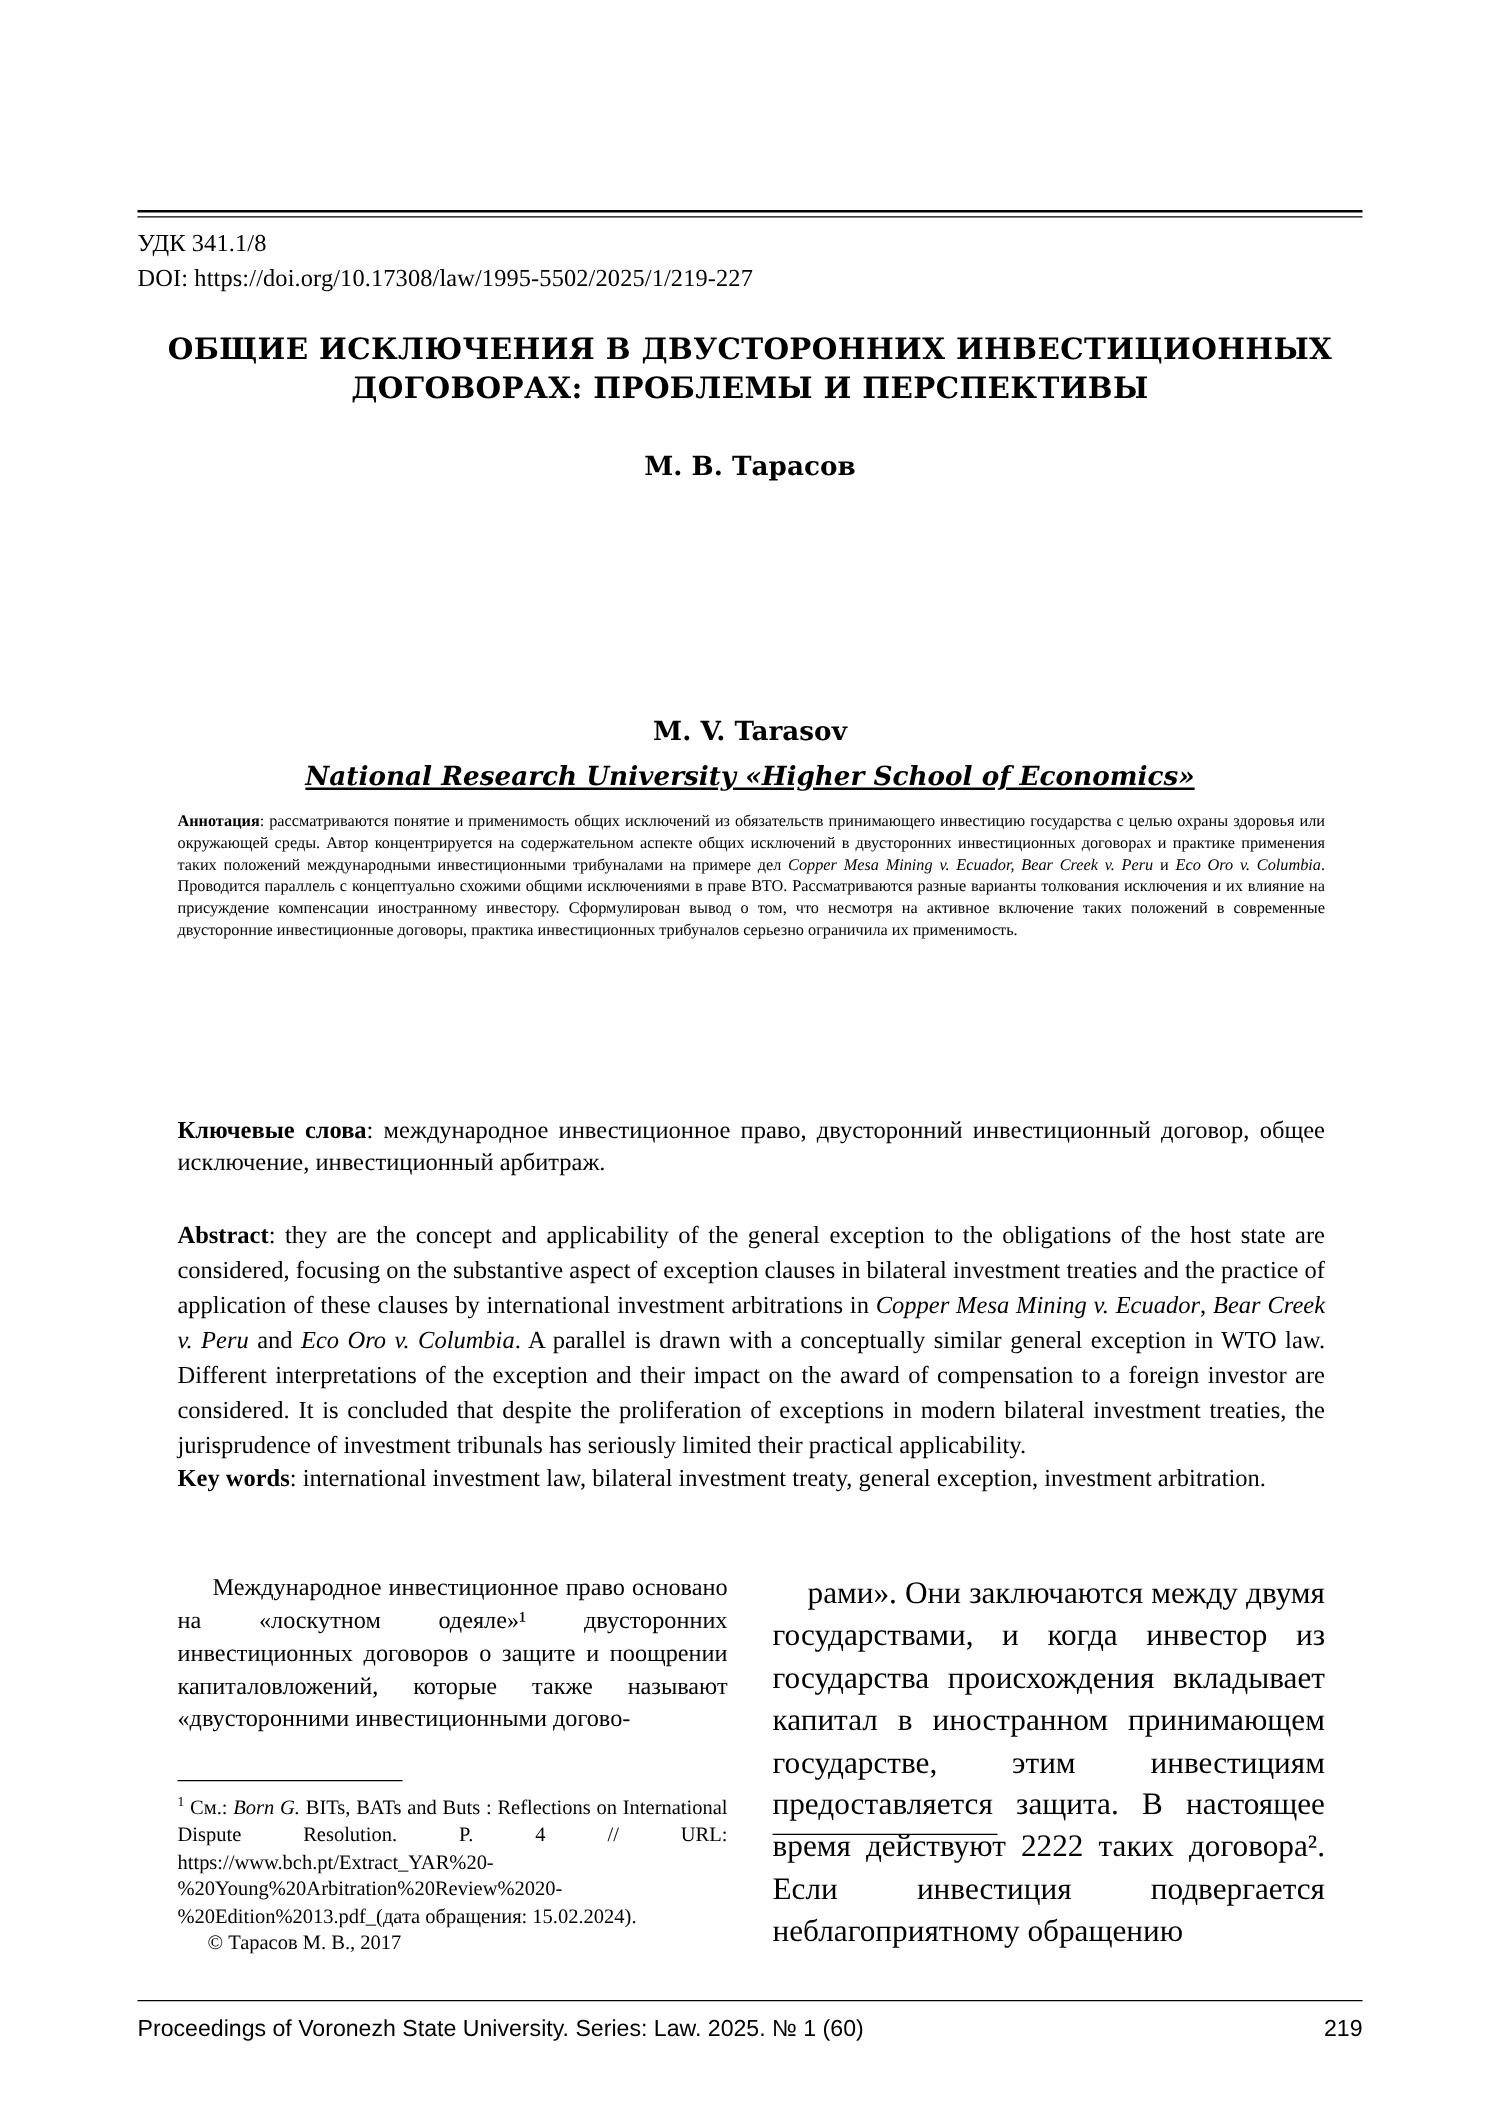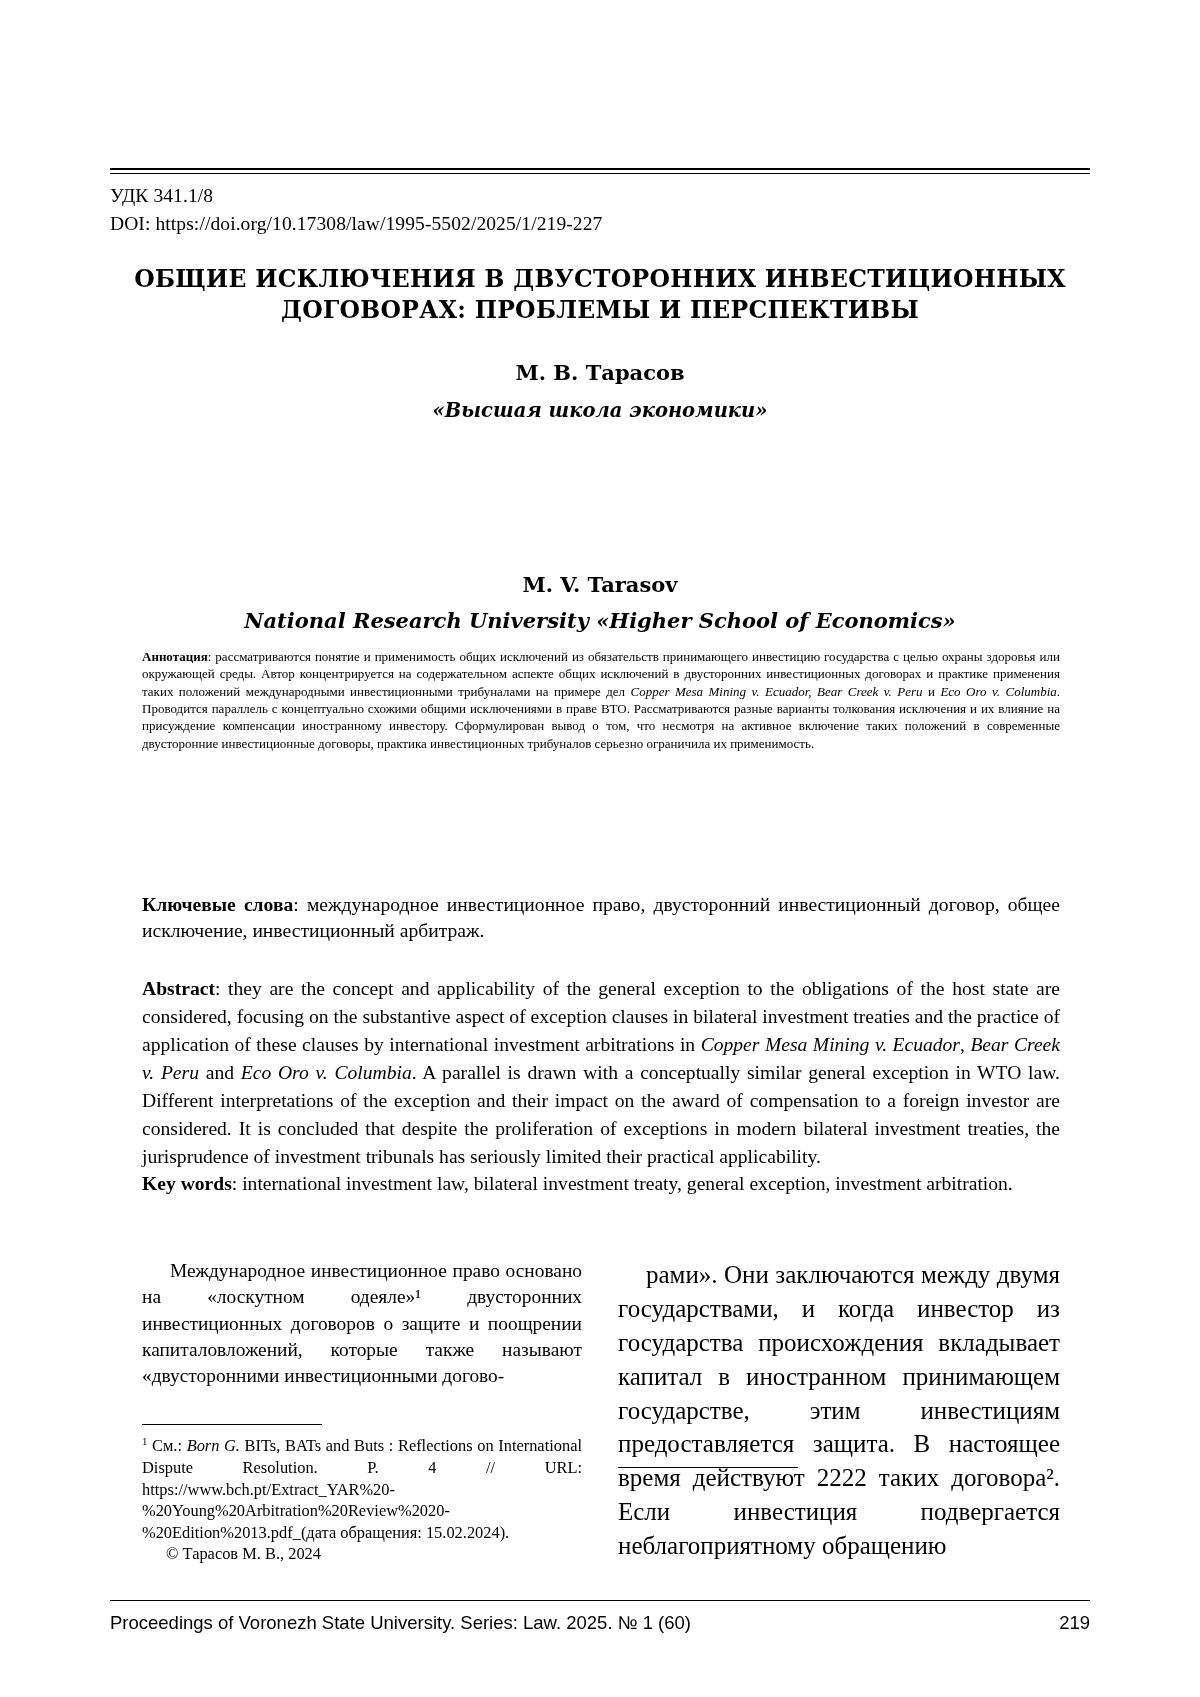--- a/index.html
+++ b/index.html
@@ -107,20 +107,21 @@
   .affil-en {
     position: absolute;
     top: 608px;
     left: 0;
     width: 980px;
     text-align: center;
     font-family: "DejaVu Serif", serif;
     font-weight: bold;
     font-style: italic;
     font-size: 21px;
+    text-decoration: underline;
   }
 
   .abstract-ru {
     position: absolute;
     top: 648px;
     left: 32px;
     width: 918px;
     font-size: 13px;
     line-height: 1.335;
     text-align: justify;
@@ -239,21 +240,20 @@
   <div class="meta">
     <div>УДК 341.1/8</div>
     <div>DOI: https://doi.org/10.17308/law/1995-5502/2025/1/219-227</div>
   </div>
 
   <div class="title-ru">ОБЩИЕ ИСКЛЮЧЕНИЯ В ДВУСТОРОННИХ ИНВЕСТИЦИОННЫХ ДОГОВОРАХ: ПРОБЛЕМЫ И ПЕРСПЕКТИВЫ</div>
 
   <div class="author-ru">М. В. Тарасов</div>
 
   <div class="affil-ru">
-    <div>«Высшая школа экономики»</div>
   </div>
 
 
   <div class="author-en">M. V. Tarasov</div>
 
   <div class="affil-en">National Research University «Higher School of Economics»</div>
 
   <div class="abstract-ru">
     <b class="lead">Аннотация</b><span>: рассматриваются понятие и применимость общих исключений из обязательств принимающего инвестицию государства с целью охраны здоровья или окружающей среды. Автор концентрируется на содержательном аспекте общих исключений в двусторонних инвестиционных договорах и практике применения таких положений международными инвестиционными трибуналами на примере дел </span><i>Copper Mesa Mining v. Ecuador, Bear Creek v. Peru</i><span> и </span><i>Eco Oro v. Columbia</i><span>. Проводится параллель с концептуально схожими общими исключениями в праве ВТО. Рассматриваются разные варианты толкования исключения и их влияние на присуждение компенсации иностранному инвестору. Сформулирован вывод о том, что несмотря на активное включение таких положений в современные двусторонние инвестиционные договоры, практика инвестиционных трибуналов серьезно ограничила их применимость.</span>
   </div>
@@ -275,21 +275,21 @@
   </div>
 
   <div class="col-right">
     <p>рами». Они заключаются между двумя государствами, и когда инвестор из государства происхождения вкладывает капитал в иностранном принимающем государстве, этим инвестициям предоставляется защита. В настоящее время действуют 2222 таких договора². Если инвестиция подвергается неблагоприятному обращению</p>
   </div>
 
   <div class="fn-rule" style="top:1424px; left:32px;"></div>
   <div class="fn-left">
     <span class="ind"></span><sup>1</sup><span> См.: </span><i>Born G.</i><span> BITs, BATs and Buts : Reflections on International Dispute Resolution. P. 4 // URL: https://www.bch.pt/Extract_YAR%20-%20Young%20Arbitration%20Review%2020-%20Edition%2013.pdf_(дата обращения: 15.02.2024).</span>
   </div>
-  <div class="copyright">© Тарасов М. В., 2024</div>
+  <div class="copyright">© Тарасов М. В., 2017</div>
 
   <div class="fn-rule" style="top:1467px; left:508px;"></div>
 
   <div class="rule-bottom"></div>
   <div class="footer">
     <span class="ftext">Proceedings of Voronezh State University. Series: Law. 2025. № 1 (60)</span>
     <span class="fpage">219</span>
   </div>
 
 </div>

